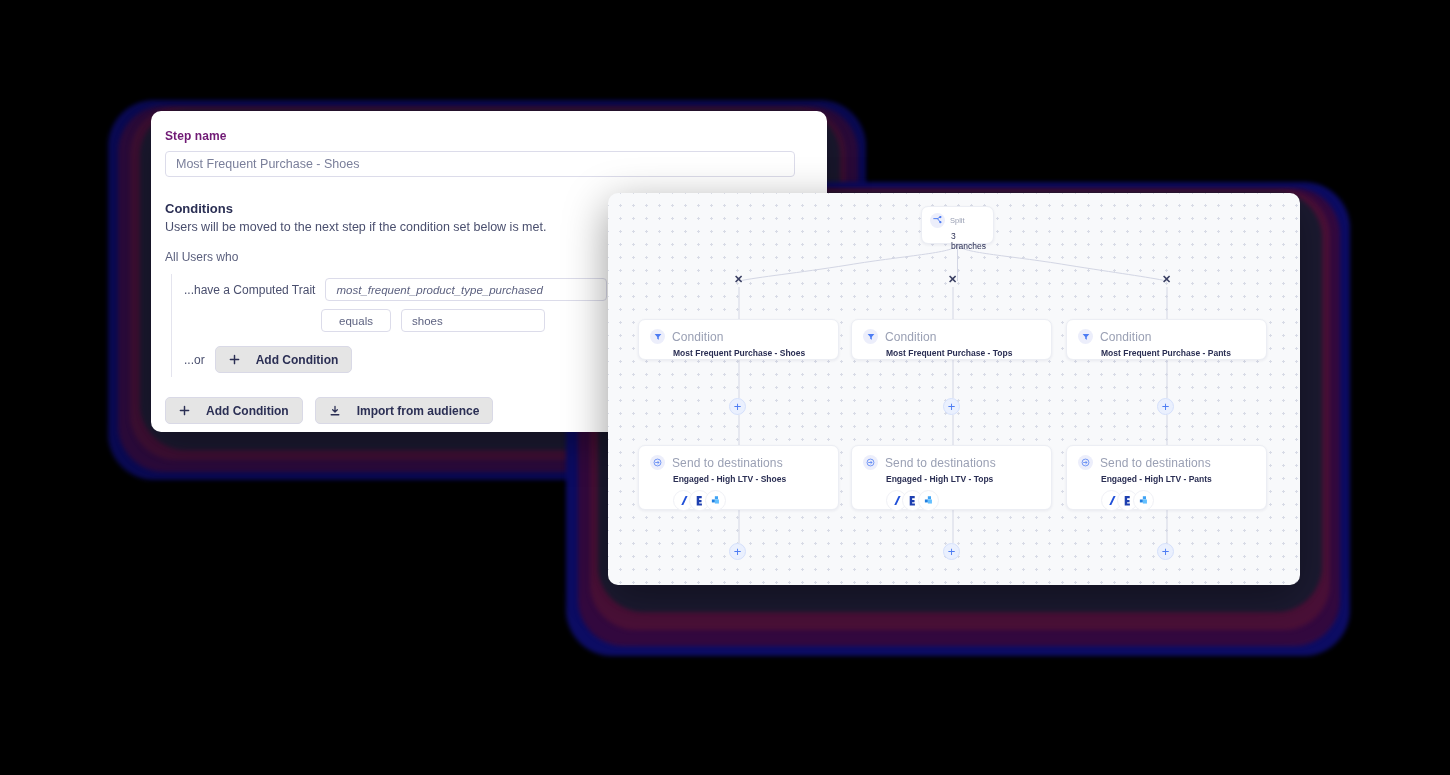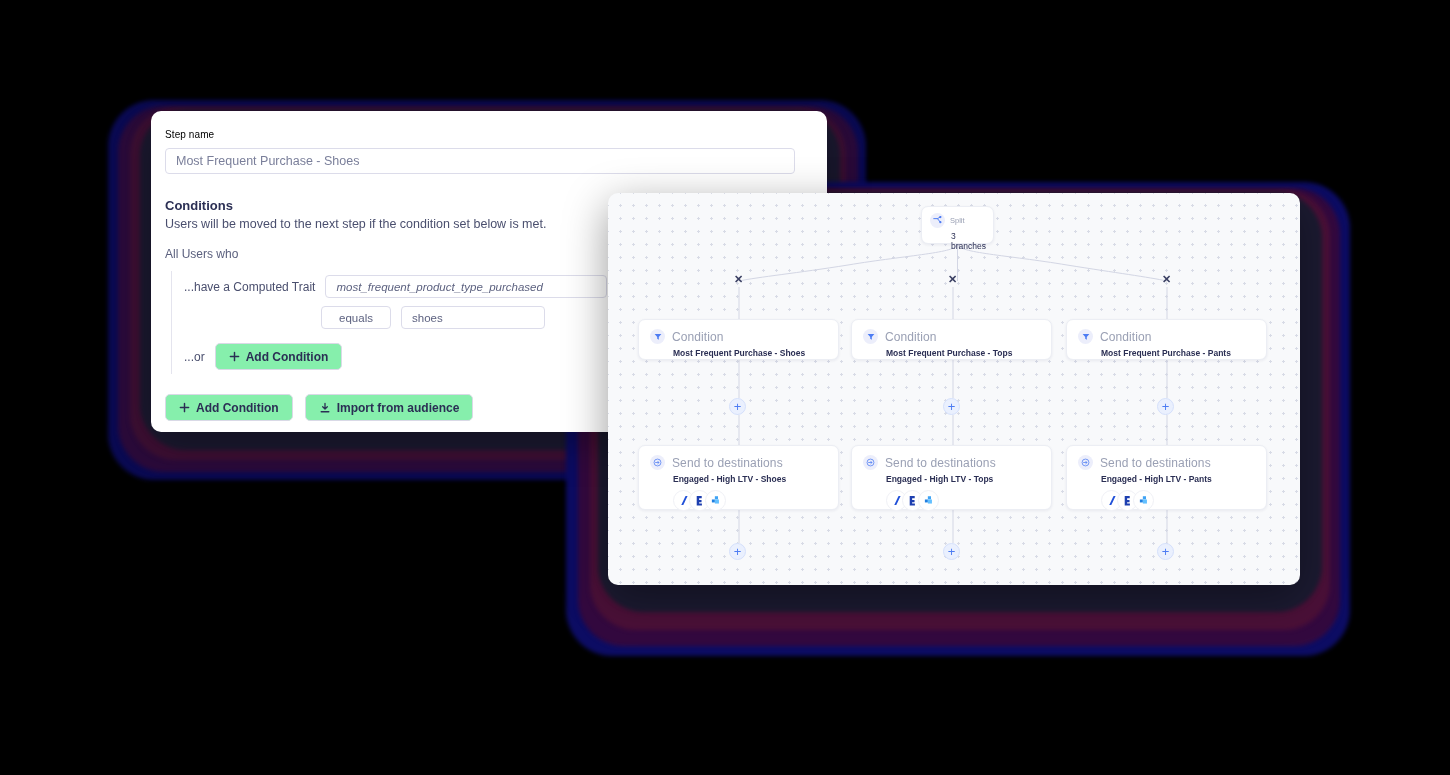--- a/index.html
+++ b/index.html
@@ -43,23 +43,23 @@
     height: 321px;
     background: #ffffff;
     border-radius: 10px;
     box-shadow: 0 10px 40px rgba(0,0,0,0.35);
     overflow: hidden;
     z-index: 5;
   }
   .step-panel-inner { padding: 18px 22px 0 14px; }
 
   .field-label {
-    font-size: 10px;
-    font-weight: normal;
-    color: #000000;
+    font-size: 12px;
+    font-weight: bold;
+    color: #701a75;
     letter-spacing: 0.1px;
     margin: 0 0 8px 0;
   }
   .text-input {
     width: 630px;
     height: 26px;
     box-sizing: border-box;
     border: 1px solid #dcdcea;
     border-radius: 4px;
     background: #ffffff;
@@ -116,27 +116,27 @@
     line-height: 21px;
   }
   .pill-trait   { width: 282px; font-style: italic; }
   .pill-op      { width: 70px;  text-align: center; }
   .pill-value   { width: 144px; }
   .row-indent   { padding-left: 137px; }
 
   .btn {
     display: inline-flex;
     align-items: center;
-    gap: 6px;
+    gap: 16px;
     box-sizing: border-box;
     height: 27px;
     padding: 0 13px;
     border: 1px solid #d9d9e6;
     border-radius: 5px;
-    background: #86efac;
+    background: #e5e5e5;
     color: #2b2f54;
     font-size: 12px;
     font-weight: bold;
     font-family: "Liberation Sans", sans-serif;
     cursor: pointer;
     white-space: nowrap;
   }
   .btn .ic { display: inline-flex; align-items: center; }
   .btn-row { display: flex; gap: 12px; margin-top: 20px; margin-left: 0; }
   .or-row { display: flex; align-items: center; gap: 10px; margin-top: 14px; }

